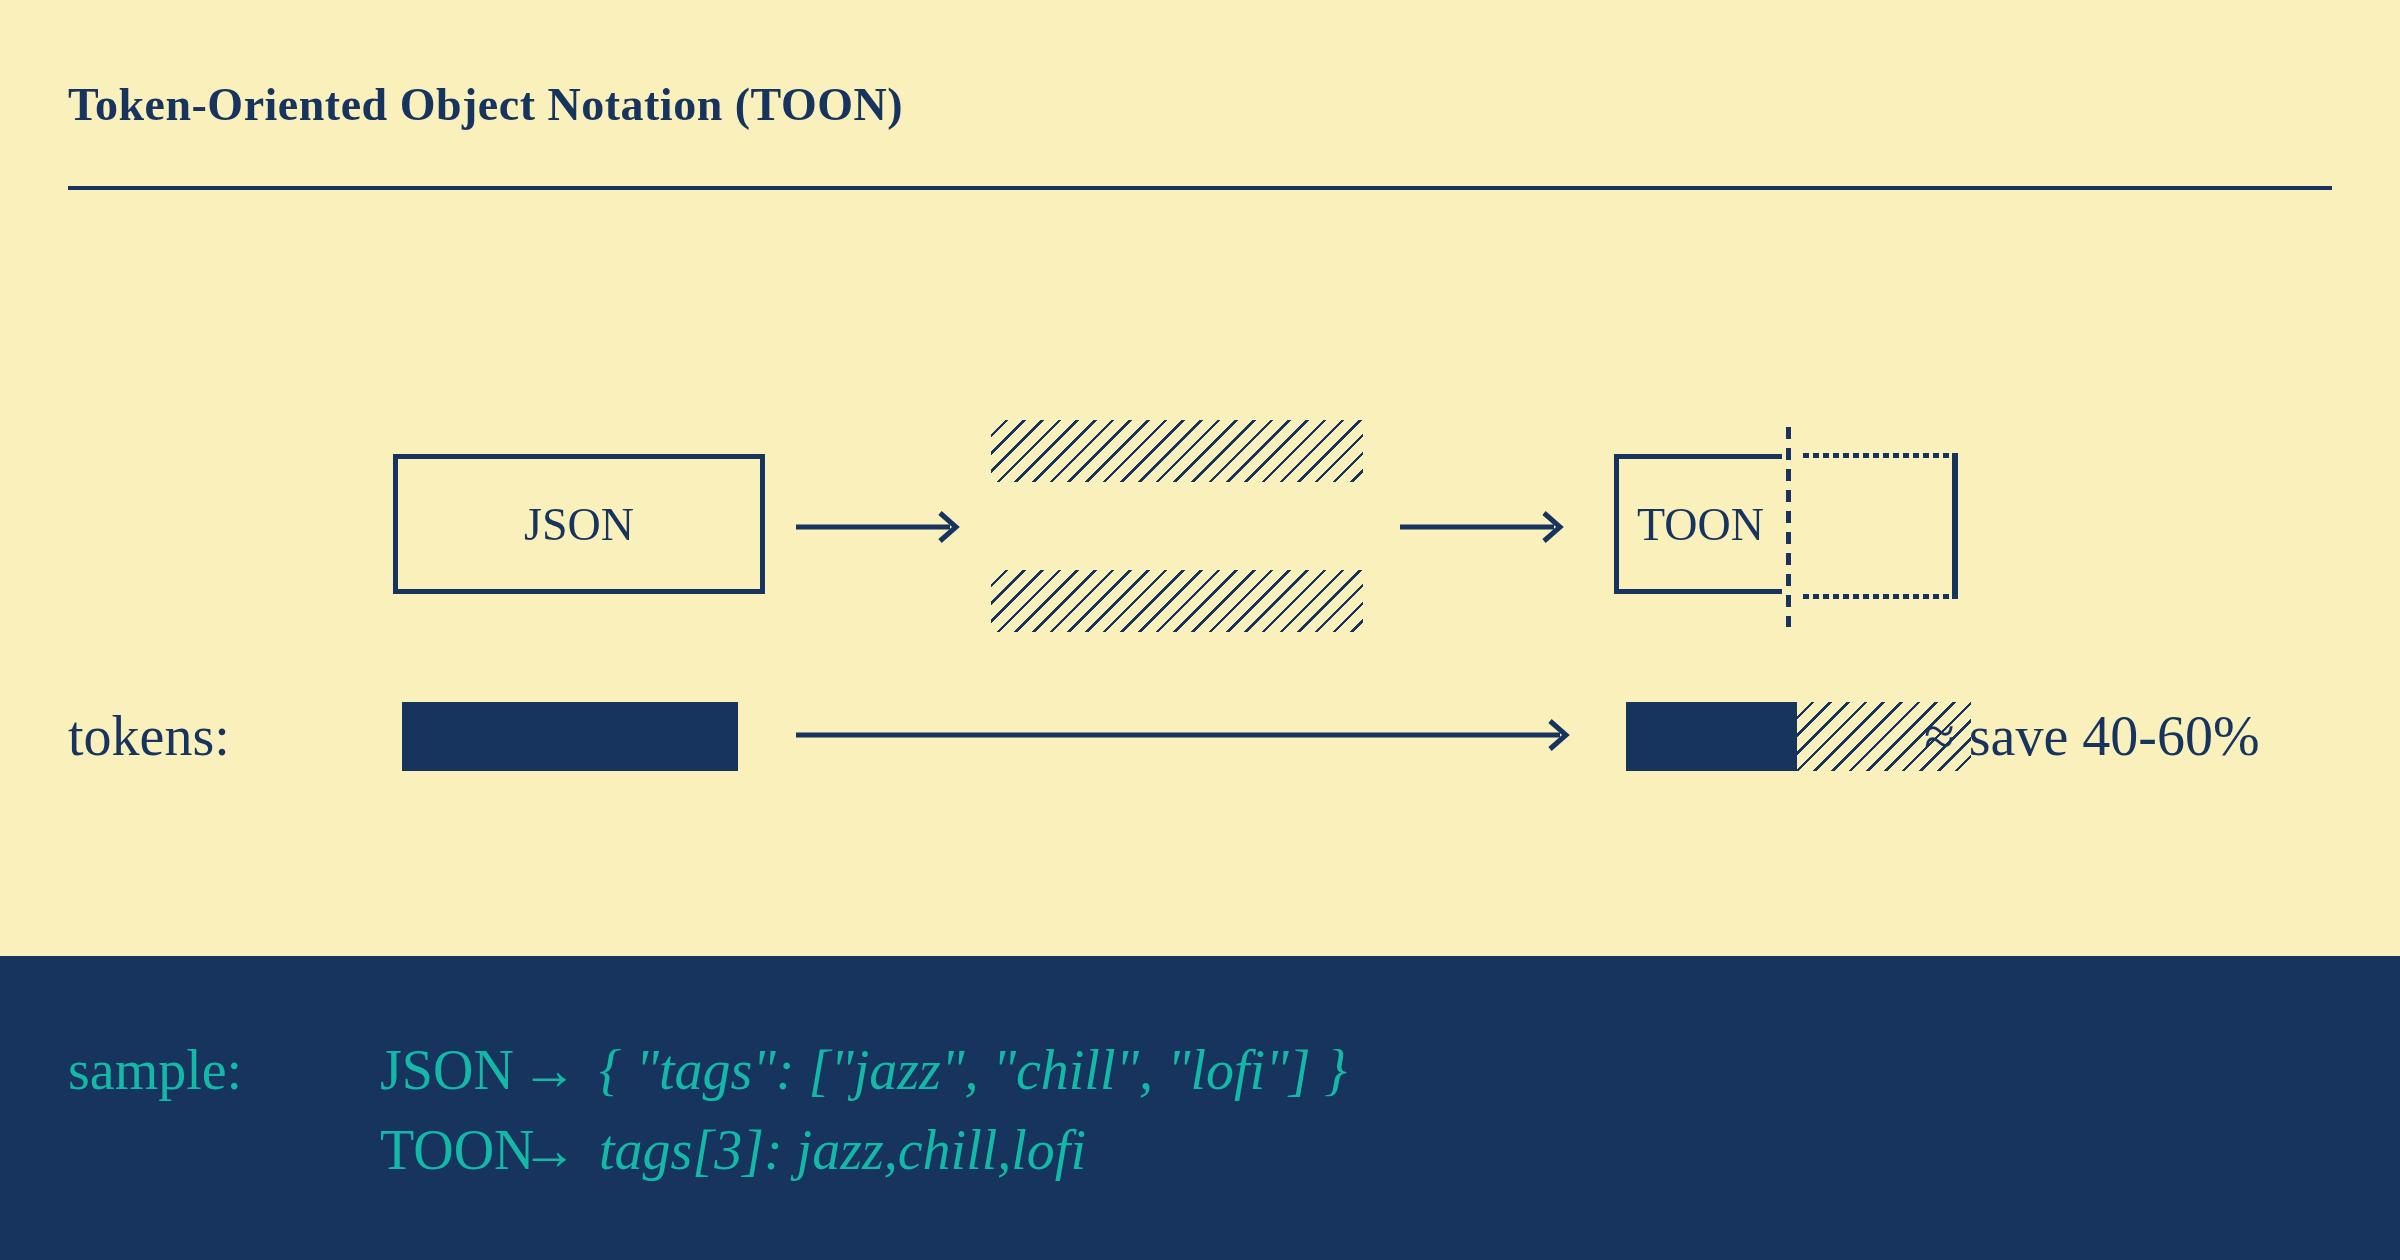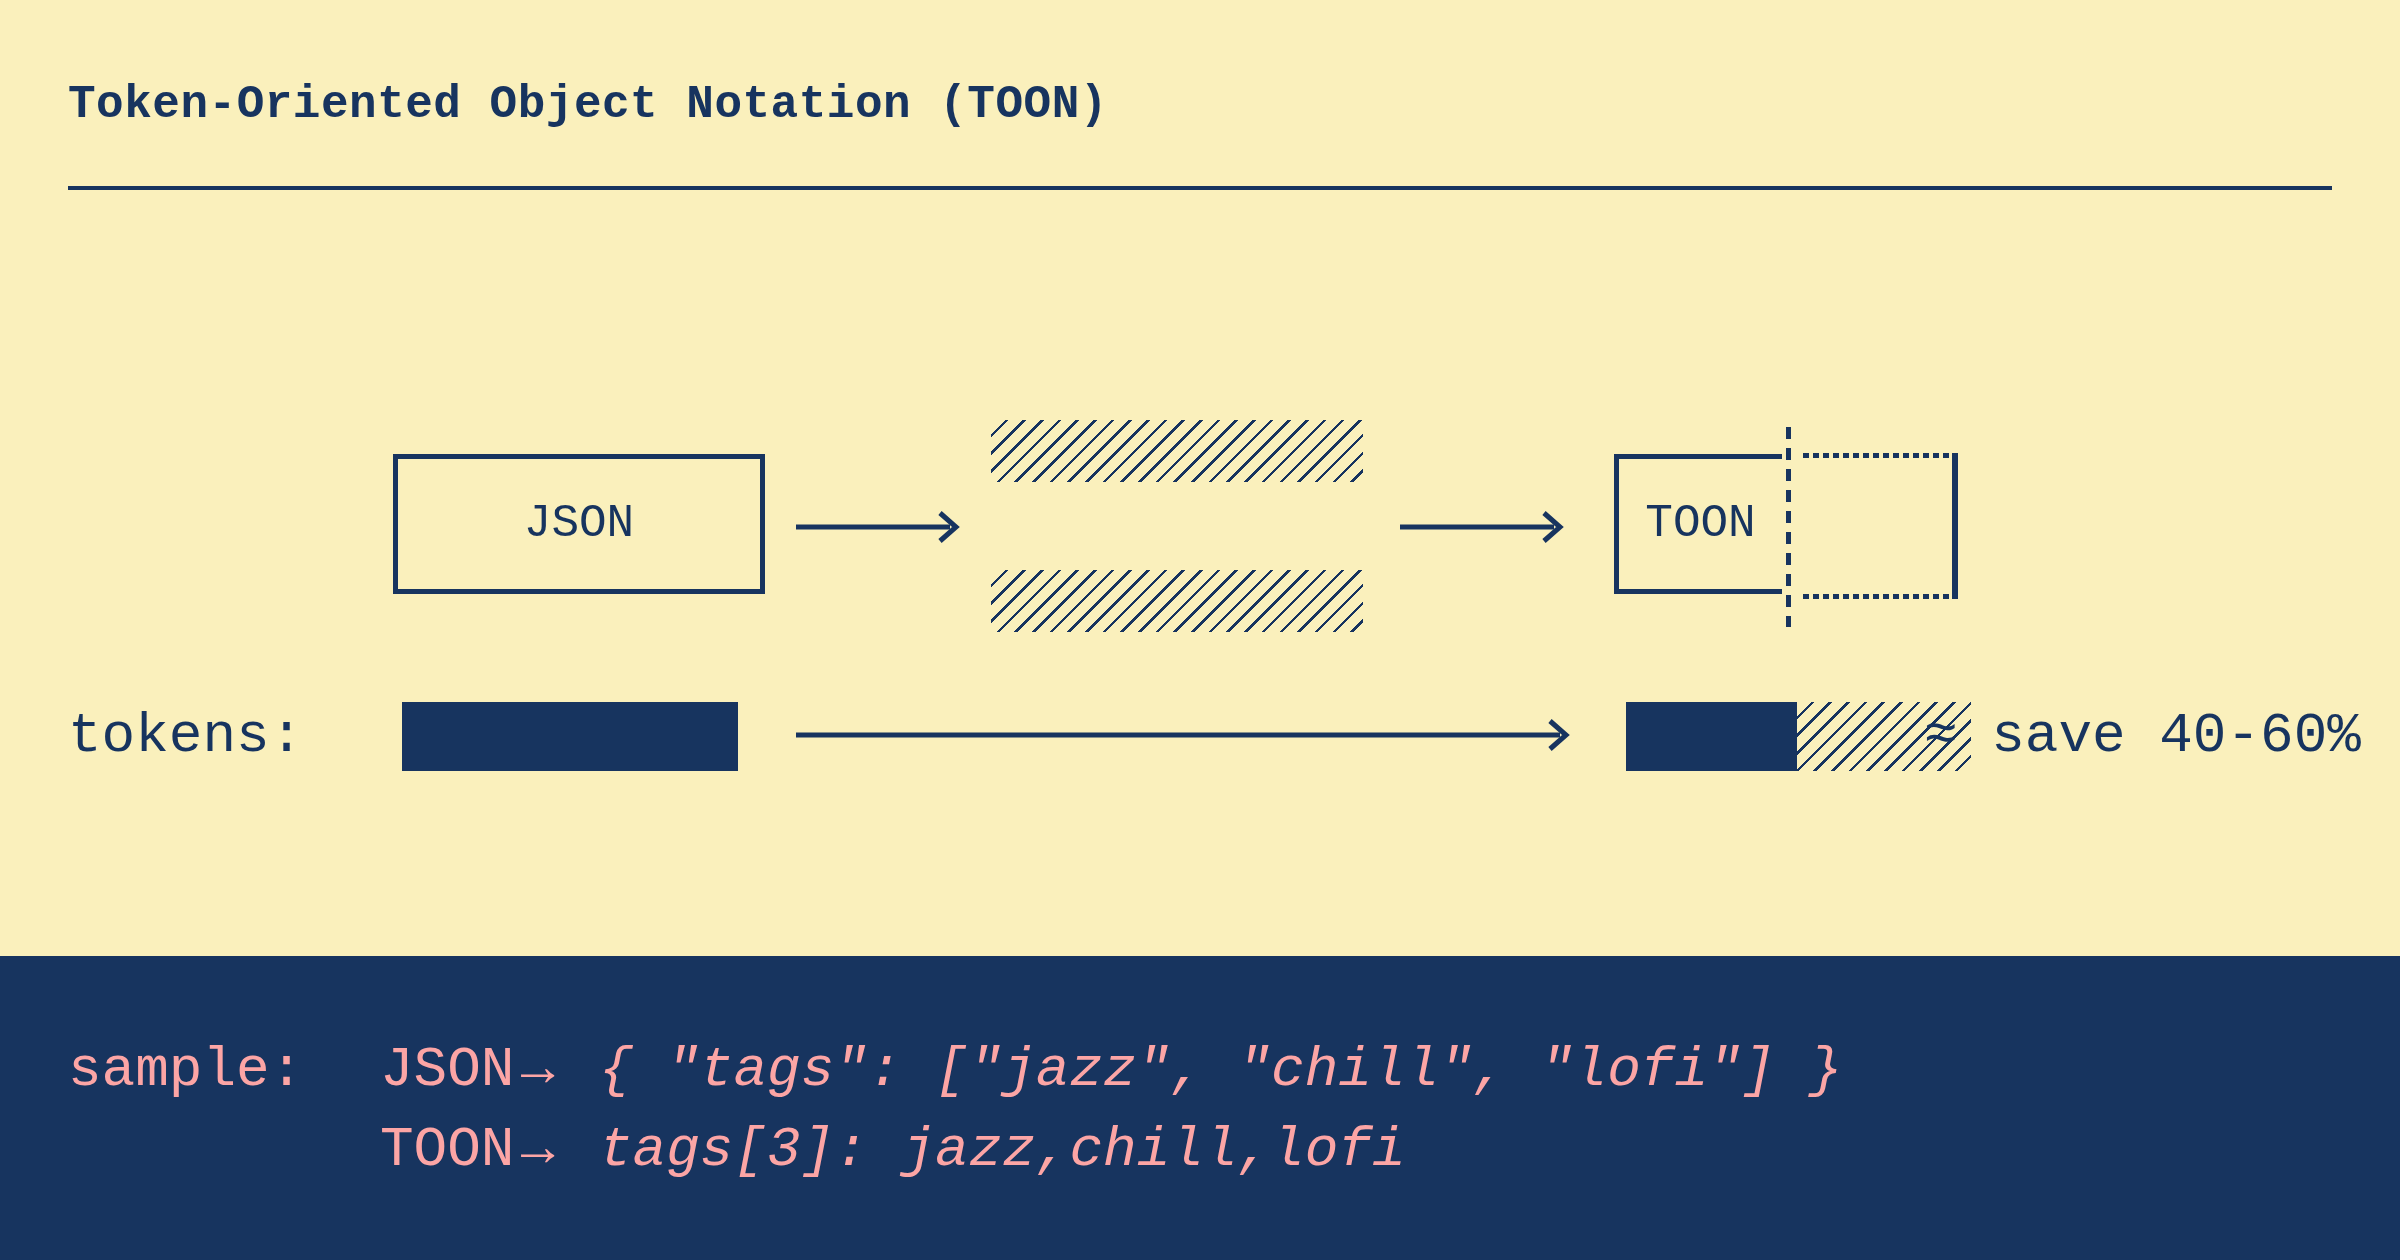--- a/index.html
+++ b/index.html
@@ -1,19 +1,19 @@
 <!DOCTYPE html>
 <html><head>
 <meta charset="utf-8">
 <style>
   html,body { margin:0; padding:0; background:#FAF0BC; }
   .canvas {
     position:relative; width:2400px; height:1260px; overflow:hidden;
     background:#FAF0BC; color:#17345F;
-    font-family:Liberation Mono, monospace;
+    font-family:Liberation Serif, serif;
   }
   .abs { position:absolute; }
   .txt { font-size:56px; line-height:56px; font-weight:500; white-space:pre; }
 
   
   .title { left:68px; top:76px; font-size:46px; line-height:58px; font-weight:700; letter-spacing:0.5px; }
   .rule  { left:68px; top:186px; width:2264px; height:4px; background:#17345F; }
 
   
   .flow-box {
@@ -56,21 +56,21 @@
 
   
   .tokens-label { left:68px;  top:708px; }
   .bar { background:#17345F; }
   .bar-json      { left:402px;  top:702px; width:336px; height:69px; }
   .bar-toon      { left:1626px; top:702px; width:171px; height:69px; }
   .bar-saved     { left:1797px; top:702px; width:174px; height:69px; }
   .savings-label { left:1924px; top:708px; }
 
   
-  .sample-band { left:0; top:956px; width:2400px; height:304px; background:#17345F; color:#fca5a5; }
+  .sample-band { left:0; top:956px; width:2400px; height:304px; background:#17345F; color:#14b8a6; }
   .sample-band .abs { position:absolute; }
   .bl1 { top:86px; }
   .bl2 { top:166px; }
   .sample-label { left:68px; }
   .row-name  { left:380px; }
   .row-arrow { left:521px; }
   .row-code  { left:599px; font-style:italic; }
 
   svg line, svg polyline { stroke:#17345F; stroke-width:5; fill:none; }
 </style>

